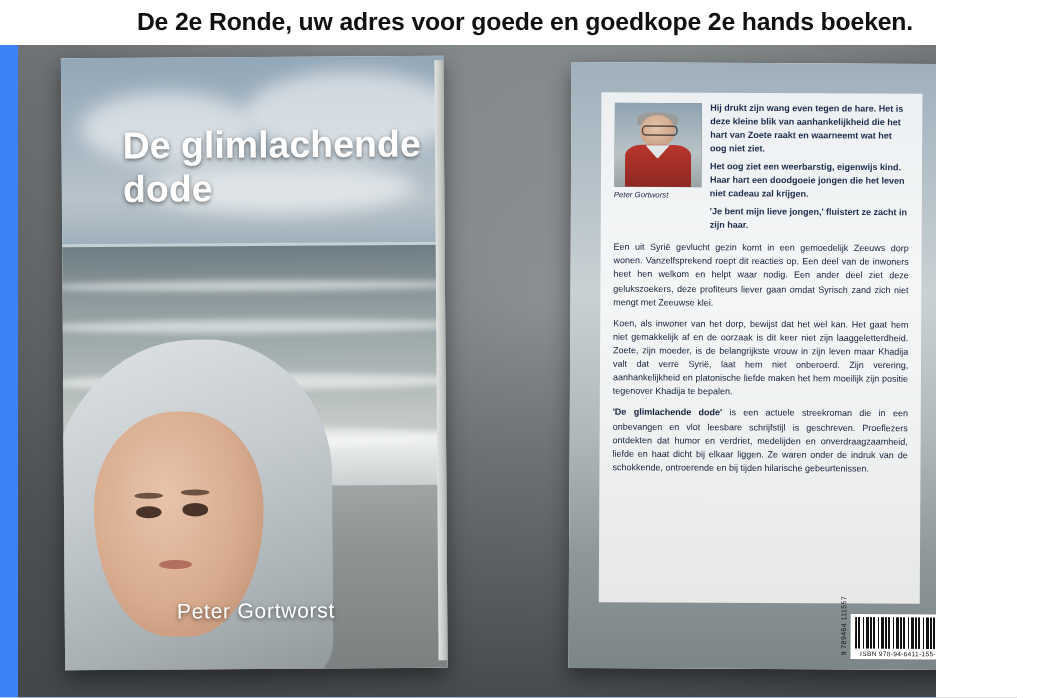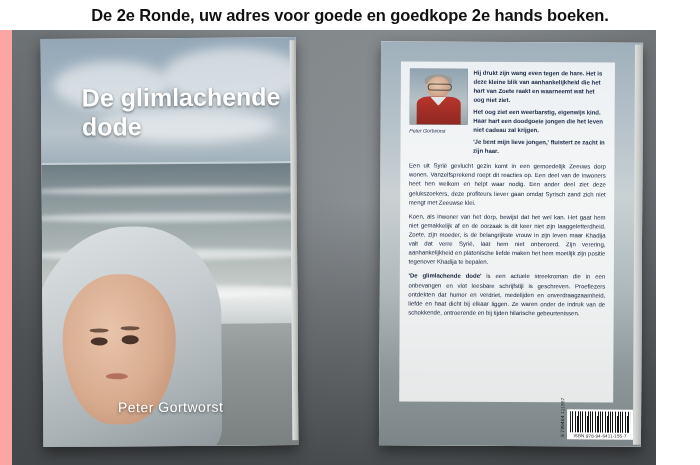--- a/index.html
+++ b/index.html
@@ -8,22 +8,21 @@
     background: #ffffff;
   }
   body {
     font-family: "Liberation Sans", sans-serif;
   }
   .page {
     position: relative;
     width: 624px;
     height: 465px;
     overflow: hidden;
-    background: #fca5a5;
-    padding-left: 32px;
+    background: #3b82f6;
   }
   .banner {
     position: absolute;
     left: 0; top: 0;
     width: 700px;
     height: 30px;
     display: flex;
     align-items: center;
     justify-content: center;
     background: #ffffff;

